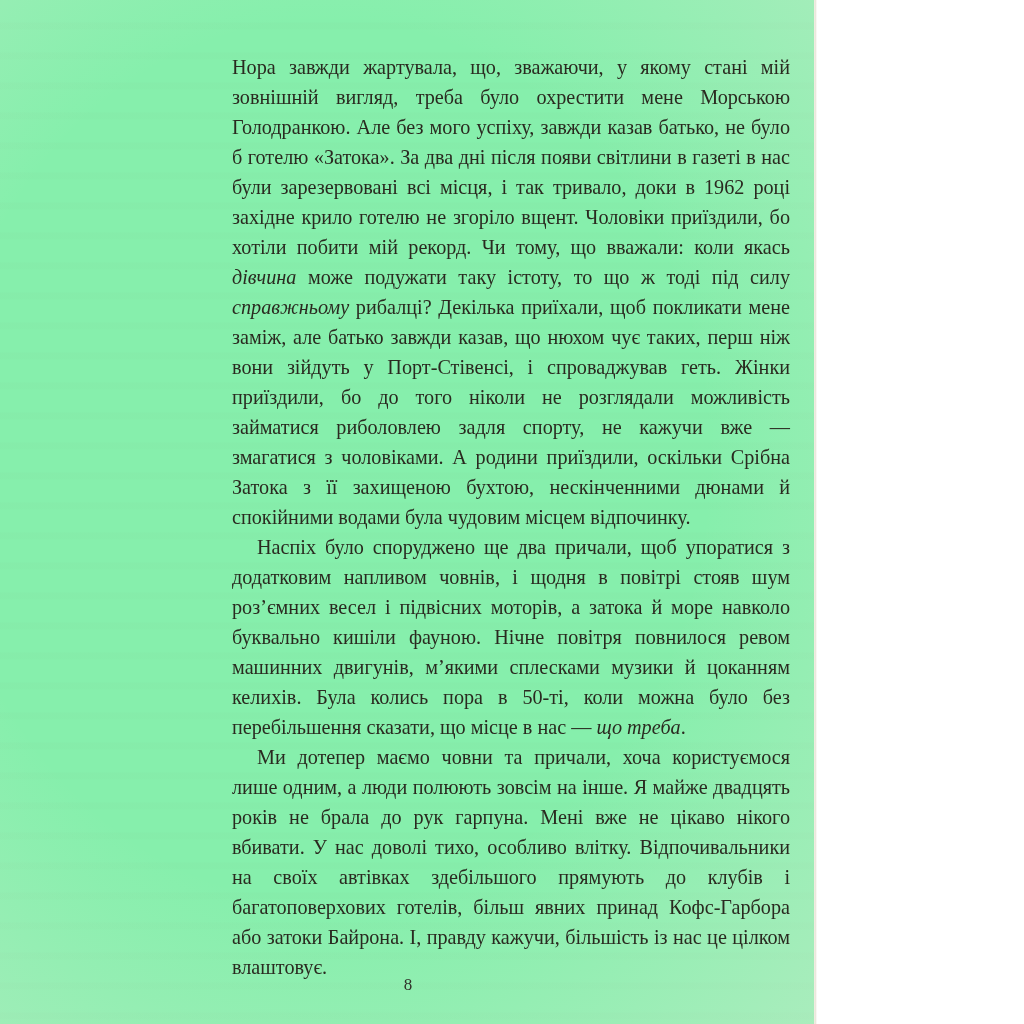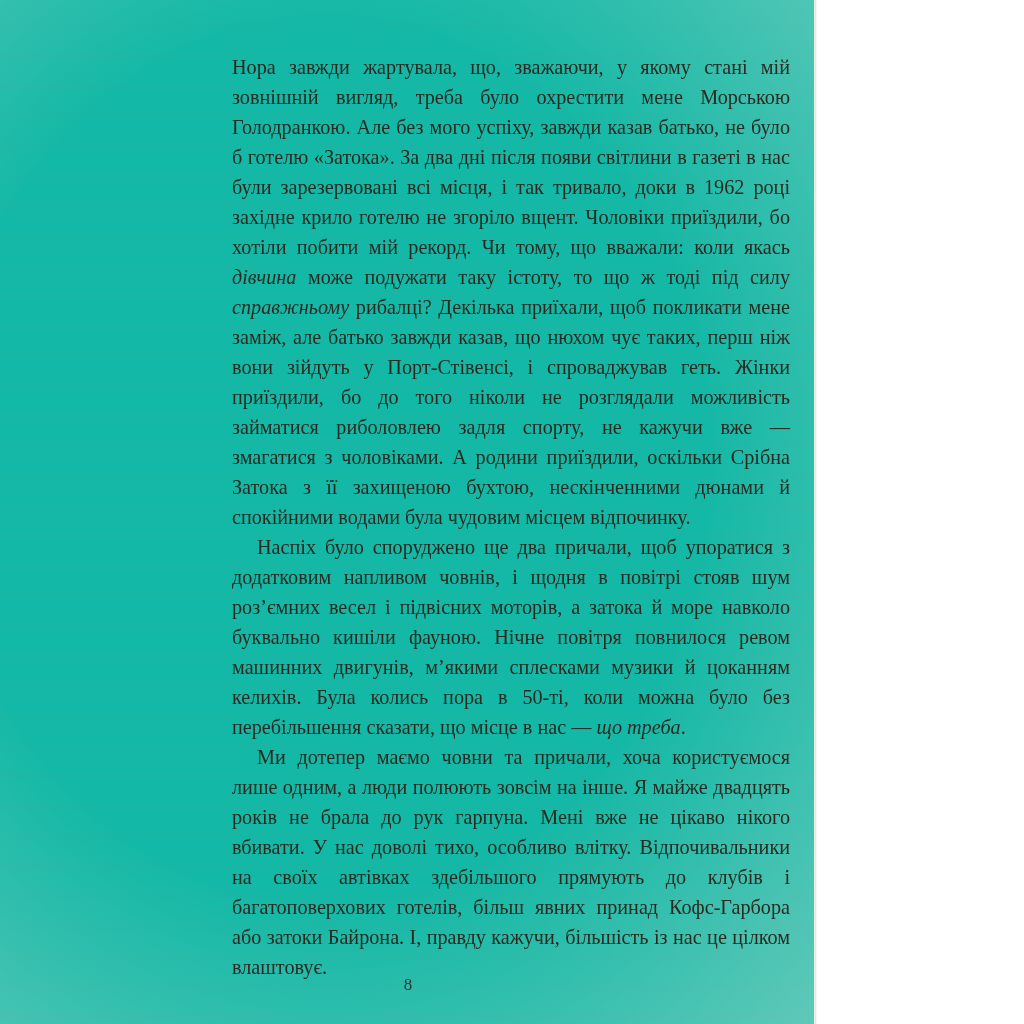--- a/index.html
+++ b/index.html
@@ -103,21 +103,21 @@
     width: 816px;
     text-align: center;
     font-family: "Liberation Serif", "DejaVu Serif", serif;
     font-size: 17px;
     color: #31312a;
   }
 </style>
 </head>
 <body>
 
-<div id="page-sheet" style="background: #14b8a6;">
+<div id="page-sheet" style="background: #86efac;">
 
   <div id="scan-ghost"></div>
   <div id="scan-vignette"></div>
 
   <div id="text-column" style="color: rgb(42, 42, 32);">
     <p class="para first">Нора завжди жартувала, що, зважаючи, у якому стані мій зовнішній вигляд, треба було охрестити мене Морською Голодранкою. Але без мого успіху, завжди казав батько, не було б готелю «Затока». За два дні після появи світлини в газеті в нас були зарезервовані всі місця, і так тривало, доки в 1962 році західне крило готелю не згоріло вщент. Чоловіки приїздили, бо хотіли побити мій рекорд. Чи тому, що вважали: коли якась <em class="ital">дівчина</em> може подужати таку істоту, то що ж тоді під силу <em class="ital">справжньому</em> рибалці? Декілька приїхали, щоб покликати мене заміж, але батько завжди казав, що нюхом чує таких, перш ніж вони зійдуть у Порт-Стівенсі, і спроваджував геть. Жінки приїздили, бо до того ніколи не розглядали можливість займатися риболовлею задля спорту, не кажучи вже — змагатися з чоловіками. А родини приїздили, оскільки Срібна Затока з її захищеною бухтою, нескінченними дюнами й спокійними водами була чудовим місцем відпочинку.</p>
     <p class="para">Наспіх було споруджено ще два причали, щоб упоратися з додатковим напливом човнів, і щодня в повітрі стояв шум роз’ємних весел і підвісних моторів, а затока й море навколо буквально кишіли фауною. Нічне повітря повнилося ревом машинних двигунів, м’якими сплесками музики й цоканням келихів. Була колись пора в 50-ті, коли можна було без перебільшення сказати, що місце в нас — <em class="ital">що треба</em>.</p>
     <p class="para">Ми дотепер маємо човни та причали, хоча користуємося лише одним, а люди полюють зовсім на інше. Я майже двадцять років не брала до рук гарпуна. Мені вже не цікаво нікого вбивати. У нас доволі тихо, особливо влітку. Відпочивальники на своїх автівках здебільшого прямують до клубів і багатоповерхових готелів, більш явних принад Кофс-Гарбора або затоки Байрона. І, правду кажучи, більшість із нас це цілком влаштовує.</p>
   </div>
 

